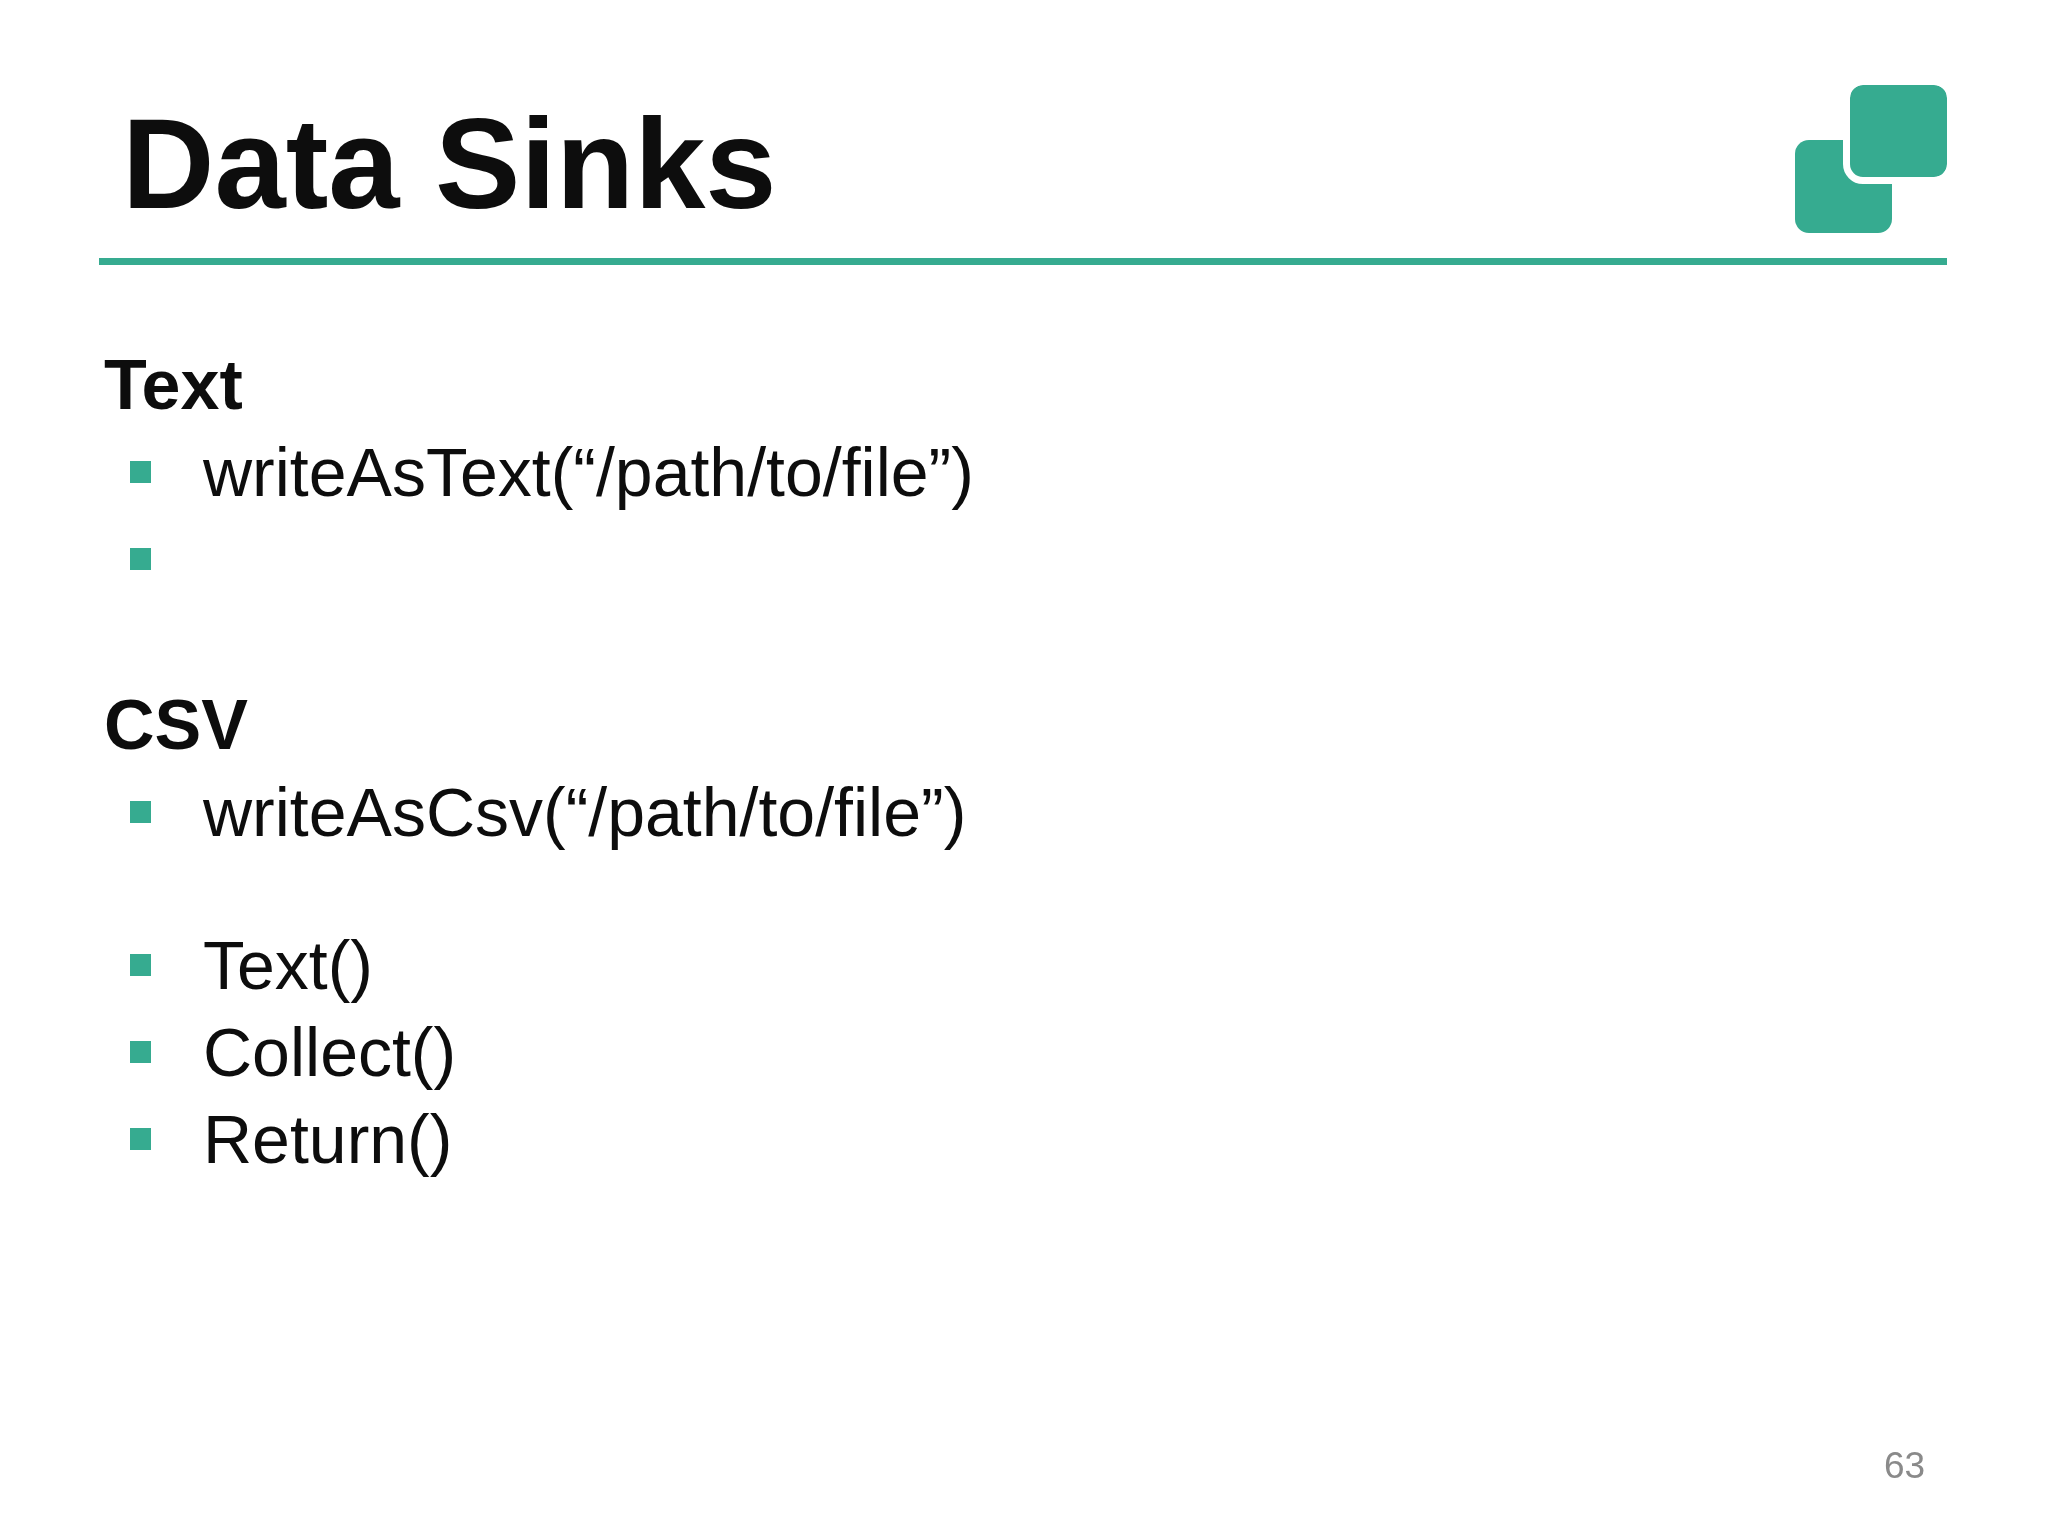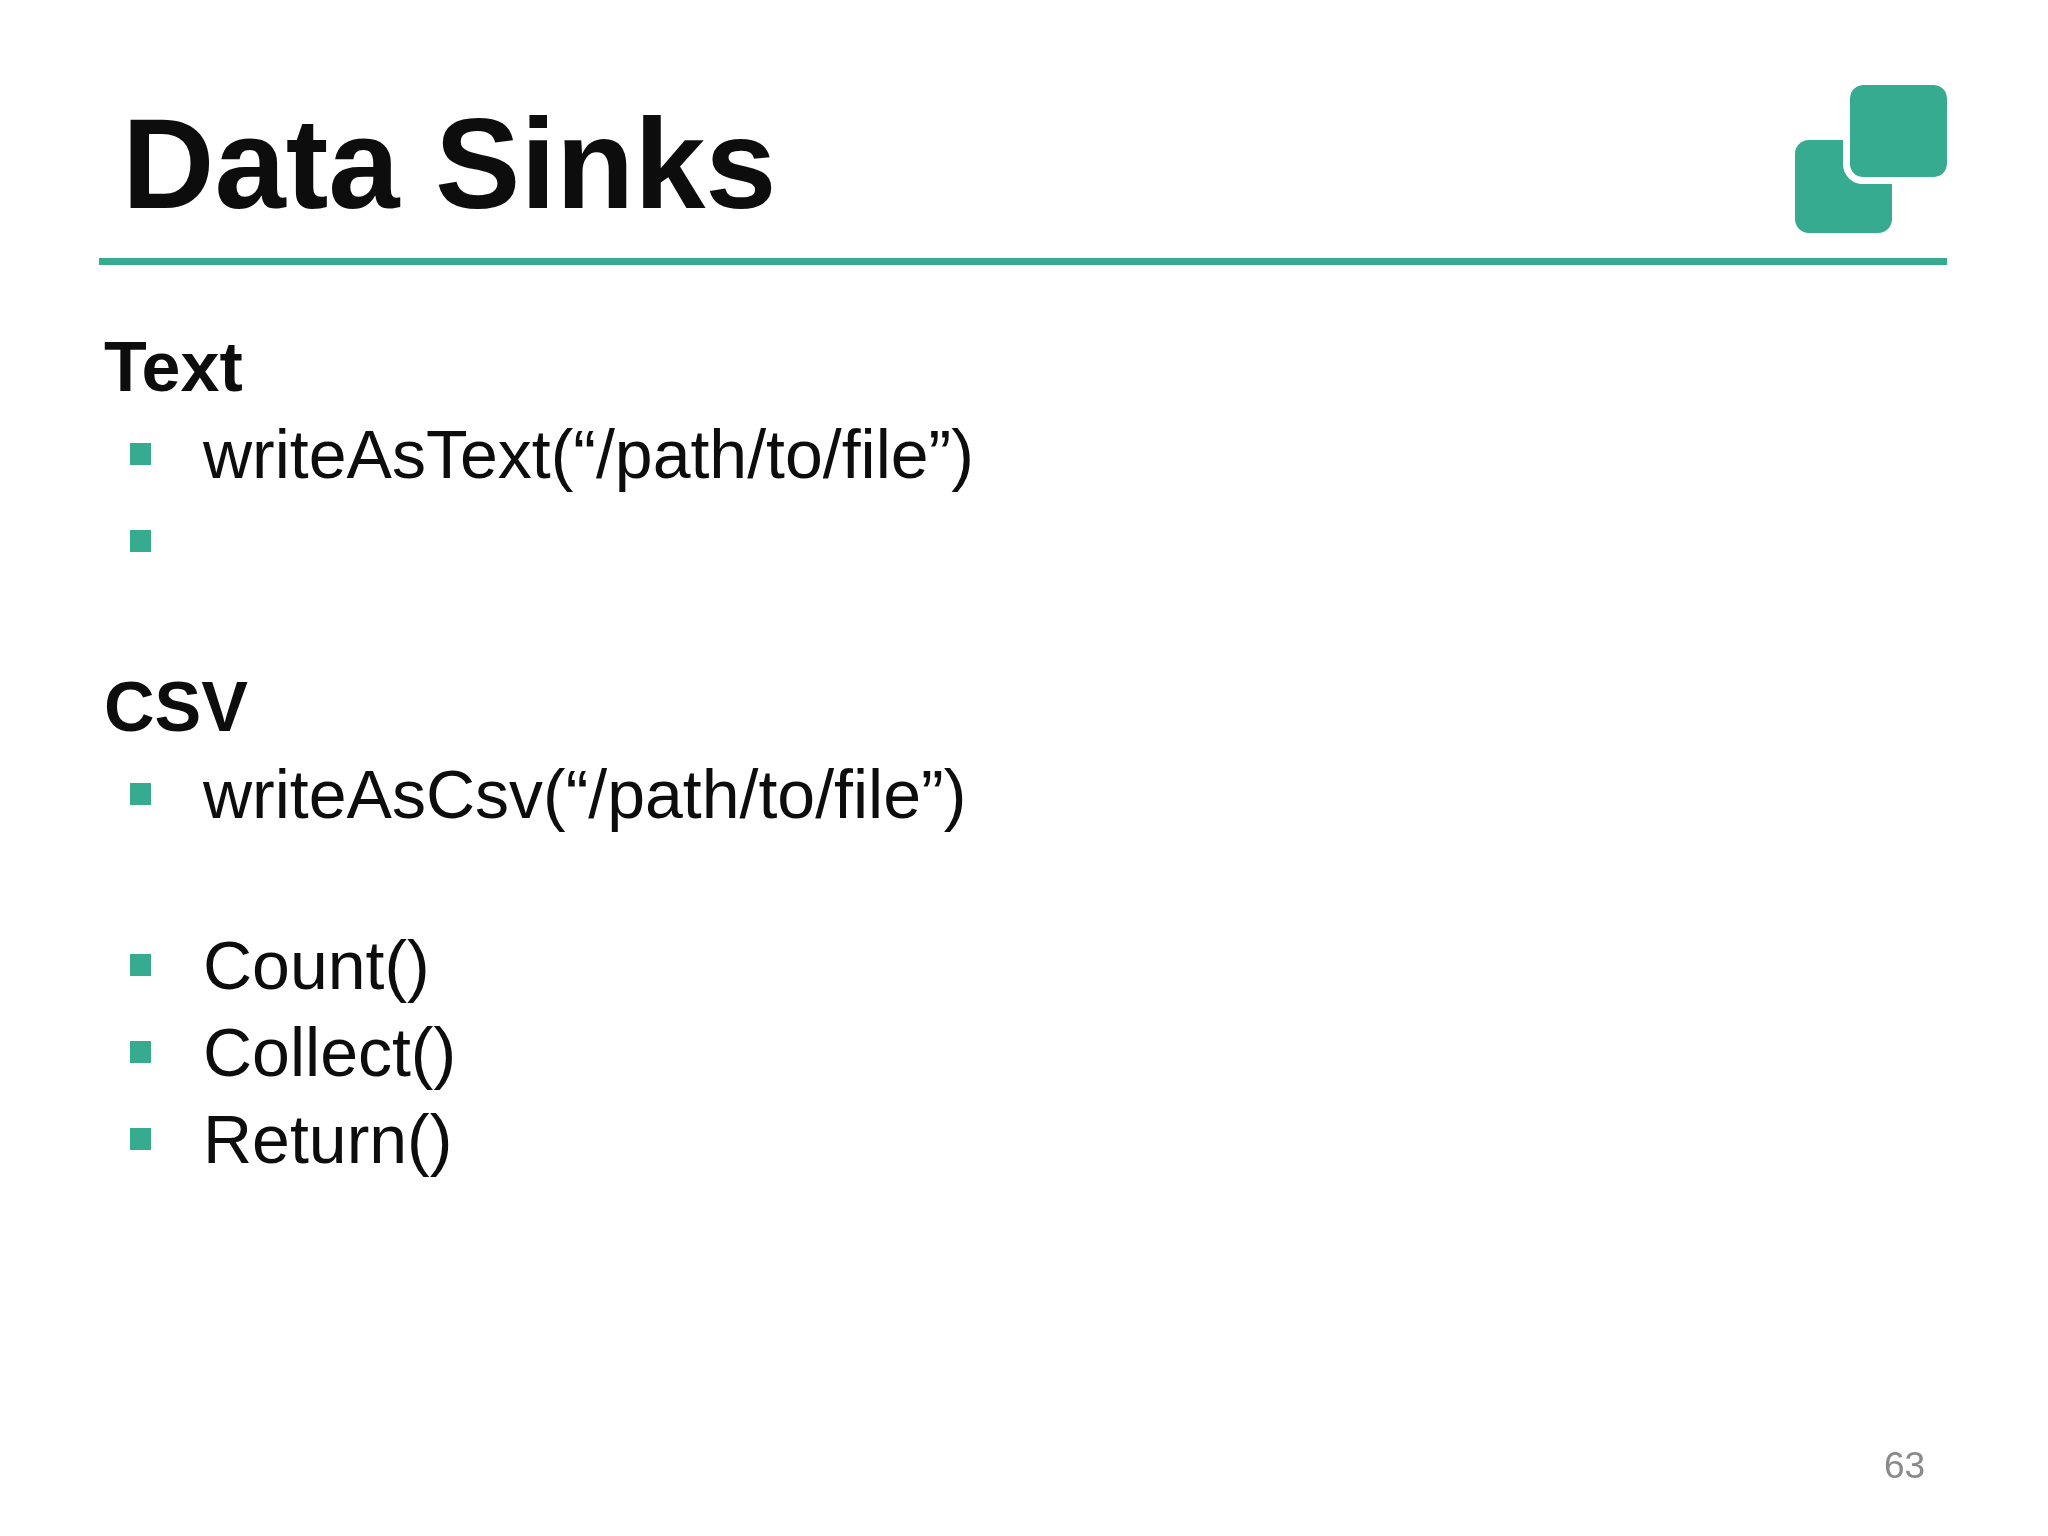--- a/index.html
+++ b/index.html
@@ -37,21 +37,21 @@
   .logo-front{
     position:absolute;left:63px;top:8px;
     width:97px;height:92px;
     background:var(--accent,#36ab90);
     border:7px solid #ffffff;
     background-clip:padding-box;
     border-radius:20px;
   }
   .sec{position:absolute;left:104px;right:60px;}
   .line{height:87px;line-height:87px;white-space:nowrap;}
-  .head{font-size:70px;font-weight:700;}
+  .head{font-size:70px;font-weight:700;margin-top:18px;}
   .item{font-size:68px;font-weight:400;}
   .sq{
     display:inline-block;
     width:21px;height:22px;
     margin-left:26px;margin-right:52px;
     vertical-align:13px;
     background:var(--accent,#36ab90);
   }
   .pagenum{
     position:absolute;
@@ -86,21 +86,21 @@
 
   <section class="sec" style="top:664px">
     <div class="line head">CSV</div>
     <div class="line item">
       <span class="sq"></span><span>writeAsCsv(“/path/to/file”)</span>
     </div>
   </section>
 
   <section class="sec" style="top:922px">
     <div class="line item">
-      <span class="sq"></span><span>Count()</span>
+      <span class="sq"></span><span>Text()</span>
     </div>
     <div class="line item">
       <span class="sq"></span><span>Collect()</span>
     </div>
     <div class="line item">
       <span class="sq"></span><span>Return()</span>
     </div>
   </section>
 
   <div class="pagenum">63</div>

